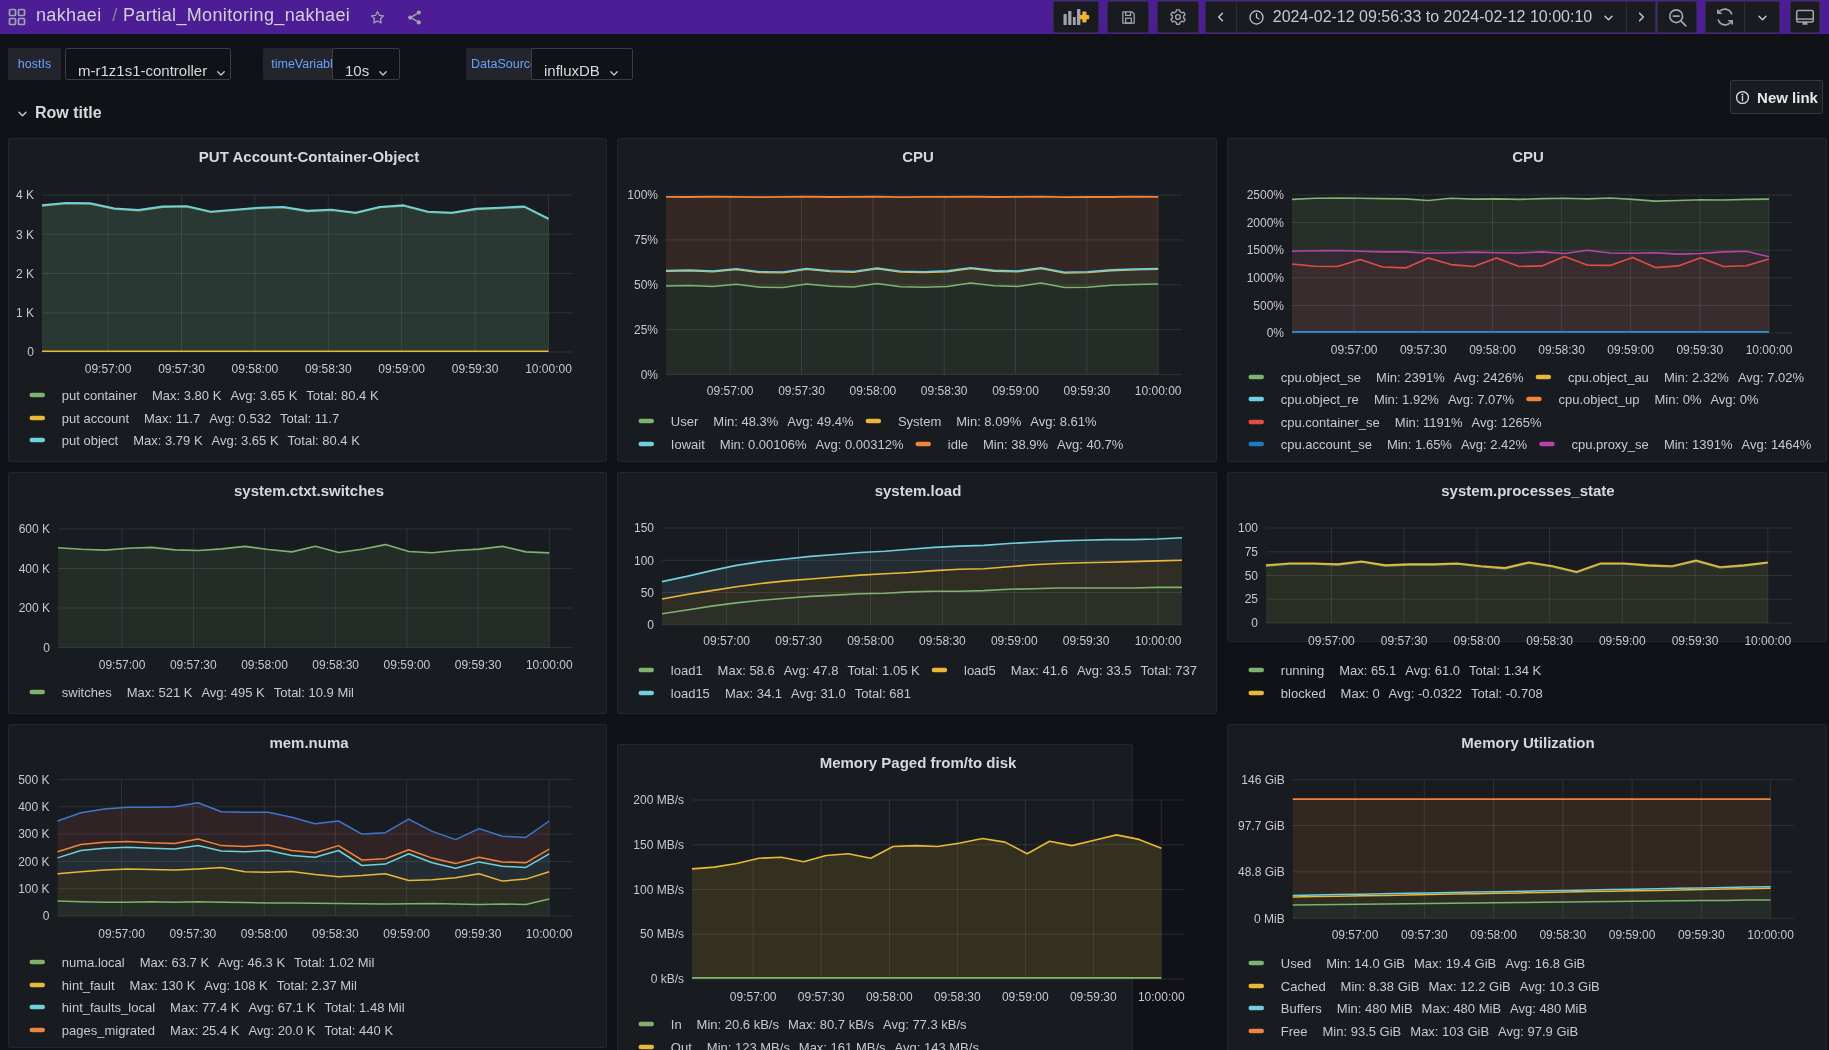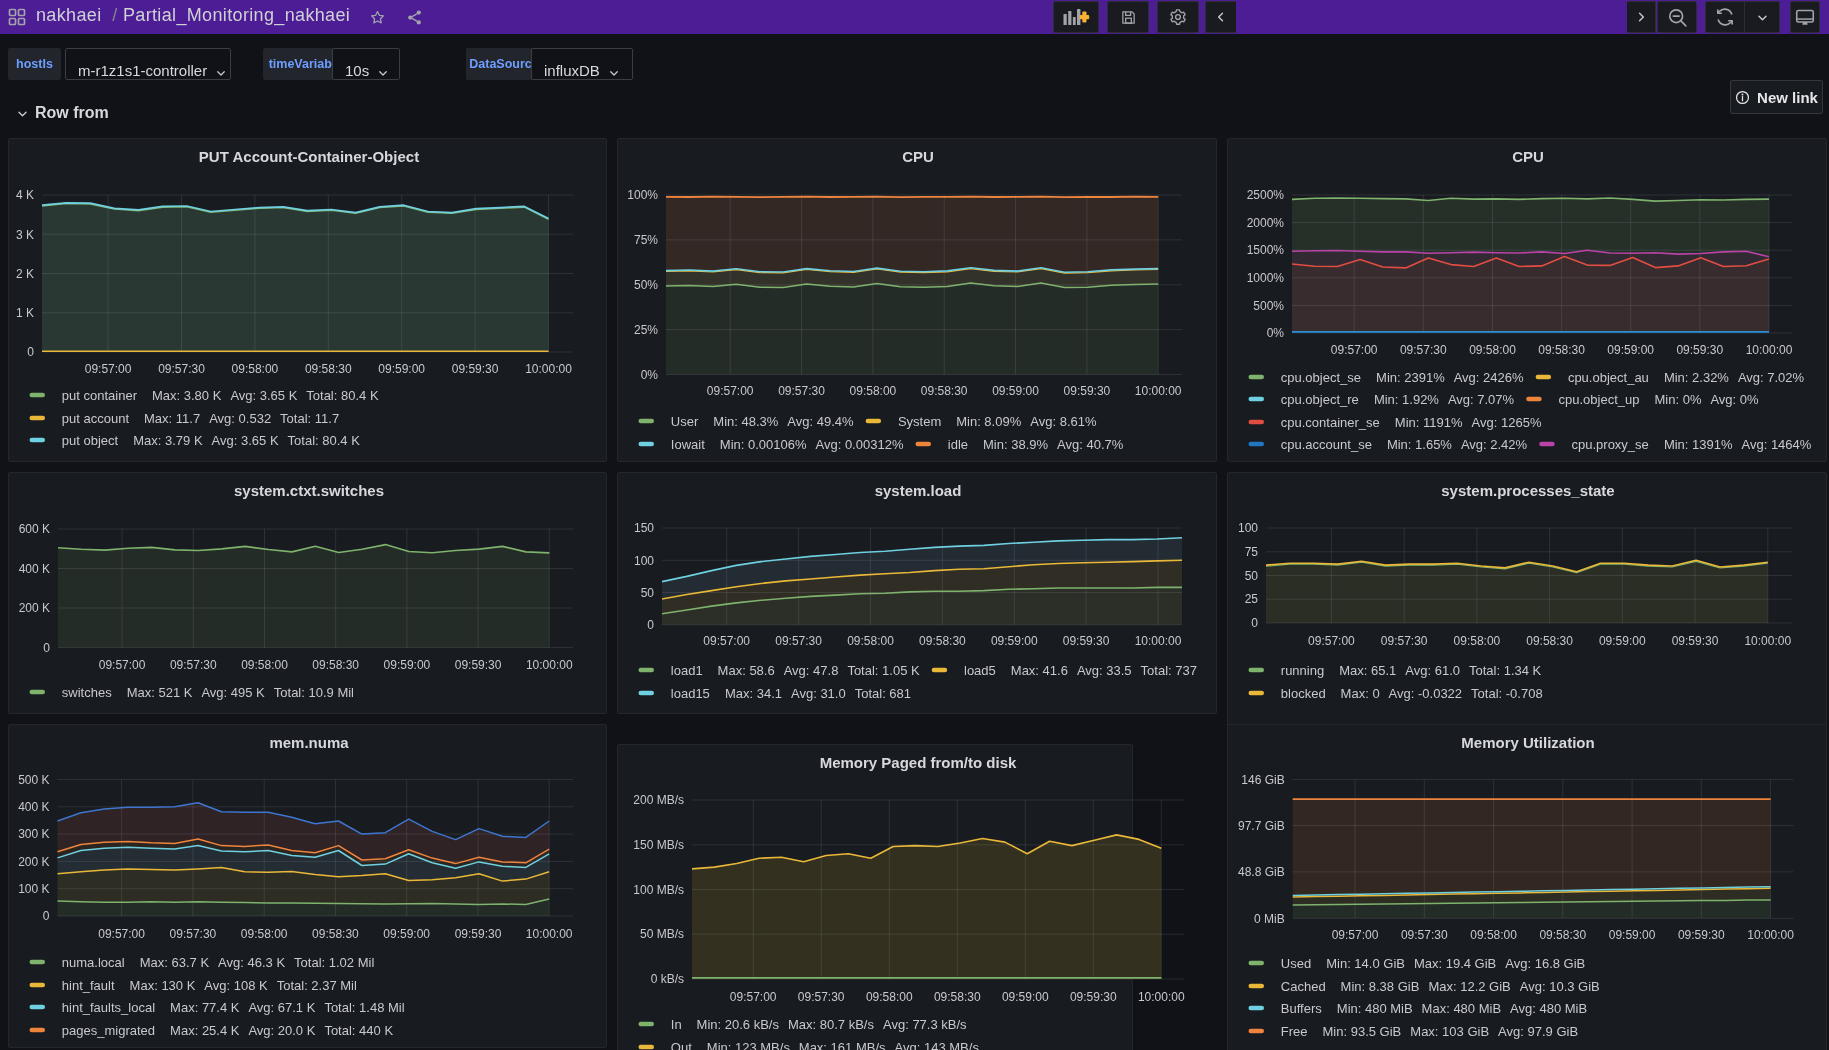--- a/index.html
+++ b/index.html
@@ -1,19 +1,19 @@
 <!DOCTYPE html>
 <html><head><meta charset="utf-8"><style>
 * { margin:0; padding:0; box-sizing:border-box; }
 html,body { width:1829px; height:1050px; background:#111217; font-family:"Liberation Sans",sans-serif; overflow:hidden; }
 .abs { position:absolute; }
 .panel { position:absolute; background:#181b1f; border:1px solid #25262b; border-radius:2px; }
 .toolbar { position:absolute; left:0; top:0; width:1829px; height:34px; background:#4c1d95; }
 .tbtn { position:absolute; top:1px; height:32px; background:#191b20; border:1px solid #2c2e34; border-radius:2px; display:flex; align-items:center; justify-content:center; }
-.vlabel { position:absolute; top:48px; height:32px; background:#22252b; border-radius:2px; display:flex; align-items:center; justify-content:center; color:#6e9fff; font-weight:bold; font-size:12.5px; }
+.vlabel { position:absolute; top:48px; height:32px; background:#22252b; border-radius:2px; display:flex; align-items:center; justify-content:center; color:#6e9fff; font-weight:normal; font-size:12.5px; }
 .vval { position:absolute; top:48px; height:32px; background:#111217; border:1px solid #3a3d44; border-radius:2px; display:flex; align-items:flex-end; color:#d8d9dd; font-size:15px; padding:0 12px; white-space:nowrap; }
 </style></head><body>
 <div class="toolbar">
     <div class="abs" style="left:8px;top:8px;"><svg width="18" height="18" viewBox="0 0 18 18">
         <g fill="none" stroke="#a3a4ab" stroke-width="1.7">
           <rect x="1.5" y="1.5" width="6" height="6" rx="1"></rect>
           <rect x="10.5" y="1.5" width="6" height="6" rx="1"></rect>
           <rect x="1.5" y="10.5" width="6" height="6" rx="1"></rect>
           <rect x="10.5" y="10.5" width="6" height="6" rx="1"></rect>
         </g>
@@ -53,20 +53,34 @@
       <svg width="18" height="18" viewBox="0 0 24 24" fill="none" stroke="#a3a4ab" stroke-width="1.8">
         <circle cx="12" cy="12" r="3.2"></circle>
         <path d="M19.4 13.5a7.6 7.6 0 0 0 .1-3l2-1.6-2-3.4-2.4.9a7.6 7.6 0 0 0-2.6-1.5L14 2.4h-4l-.5 2.5a7.6 7.6 0 0 0-2.6 1.5l-2.4-.9-2 3.4 2 1.6a7.6 7.6 0 0 0 .1 3l-2 1.6 2 3.4 2.4-.9a7.6 7.6 0 0 0 2.6 1.5l.5 2.5h4l.5-2.5a7.6 7.6 0 0 0 2.6-1.5l2.4.9 2-3.4z" stroke-linejoin="round"></path>
       </svg>
     </div>
     <div class="tbtn" style="left:1205px;width:31px;border-right:none;border-radius:2px 0 0 2px;">
       <svg width="14" height="14" viewBox="0 0 24 24" fill="none" stroke="#c8c9d0" stroke-width="2.4" stroke-linecap="round" stroke-linejoin="round">
         <path d="M14.5 5.5L8 12l6.5 6.5"></path>
       </svg>
     </div>
+    <div class="tbtn" style="left:1236px;width:391px;border-radius:0;">
+      <span style="margin-right:8px;display:flex;">
+        <svg width="17" height="17" viewBox="0 0 24 24" fill="none" stroke="#c8c9d0" stroke-width="1.8">
+          <circle cx="12" cy="12" r="9.2"></circle>
+          <path d="M12 6.5V12l3.5 2.2" stroke-linecap="round"></path>
+        </svg>
+      </span>
+      <span style="font-size:16px;color:#c8c9d0;white-space:nowrap;">2024-02-12 09:56:33 to 2024-02-12 10:00:10</span>
+      <span style="margin-left:10px;display:flex;">
+        <svg width="13" height="13" viewBox="0 0 24 24" fill="none" stroke="#c8c9d0" stroke-width="2.6" stroke-linecap="round" stroke-linejoin="round">
+          <path d="M5.5 9.5L12 16l6.5-6.5"></path>
+        </svg>
+      </span>
+    </div>
     <div class="tbtn" style="left:1627px;width:29px;border-left:none;border-radius:0 2px 2px 0;">
       <svg width="14" height="14" viewBox="0 0 24 24" fill="none" stroke="#c8c9d0" stroke-width="2.4" stroke-linecap="round" stroke-linejoin="round">
         <path d="M9.5 5.5L16 12l-6.5 6.5"></path>
       </svg>
     </div>
     <div class="tbtn" style="left:1657px;width:40px;">
       <svg width="21" height="21" viewBox="0 0 24 24" fill="none" stroke="#a3a4ab" stroke-width="1.9">
         <circle cx="10.5" cy="10.5" r="7.3"></circle>
         <path d="M15.9 15.9L21.5 21.5M7.2 10.5h6.6" stroke-linecap="round"></path>
       </svg>
@@ -116,21 +130,21 @@
         <path d="M12 10.5V17" stroke-linecap="round"></path>
         <circle cx="12" cy="7.3" r="0.6" fill="#e6e7ea"></circle>
       </svg>
     </span>New link</div>
 <div class="abs" style="left:16px;top:104px;display:flex;align-items:center;">
     <span style="display:flex;">
       <svg width="13" height="13" viewBox="0 0 24 24" fill="none" stroke="#c8c9d0" stroke-width="2.6" stroke-linecap="round" stroke-linejoin="round">
         <path d="M5.5 9.5L12 16l6.5-6.5"></path>
       </svg>
     </span>
-    <span style="margin-left:6px;font-size:16px;font-weight:bold;color:#d8d9dd;">Row from</span>
+    <span style="margin-left:6px;font-size:16px;font-weight:bold;color:#d8d9dd;">Row title</span>
   </div>
 <div class="panel" style="left:8px;top:138px;width:599px;height:324px;">
     <svg width="599" height="324" viewBox="0 0 599 324" style="position:absolute;left:0;top:0;font-family:'Liberation Sans',sans-serif;">
       <text x="300" y="23" text-anchor="middle" font-size="15" font-weight="bold" fill="#d7d8dd">PUT Account-Container-Object</text>
       <polygon points="33.0,66.2 57.1,63.8 81.2,64.2 105.4,69.3 129.5,70.9 153.6,67.4 177.7,67.0 201.8,72.5 226.0,70.5 250.1,68.6 274.2,67.8 298.3,71.7 322.4,70.5 346.6,73.7 370.7,67.8 394.8,66.2 418.9,72.5 443.0,73.7 467.2,69.7 491.3,68.6 515.4,67.4 539.5,79.6 539.5,213.0 33.0,213.0" fill="#293833" stroke="none"></polygon>
       <line x1="33" y1="56.0" x2="564" y2="56.0" stroke="rgba(204,204,220,0.12)" stroke-width="1"></line>
       <text x="25" y="60.2" text-anchor="end" font-size="12" fill="#c8c9d0">4 K</text>
       <line x1="33" y1="95.2" x2="564" y2="95.2" stroke="rgba(204,204,220,0.12)" stroke-width="1"></line>
       <text x="25" y="99.5" text-anchor="end" font-size="12" fill="#c8c9d0">3 K</text>
       <line x1="33" y1="134.5" x2="564" y2="134.5" stroke="rgba(204,204,220,0.12)" stroke-width="1"></line>
@@ -367,21 +381,21 @@
       <text x="392.8" y="201.5" font-size="13" fill="#c8c9d0">Max: 41.6</text>
       <text x="458.9" y="201.5" font-size="13" fill="#c8c9d0">Avg: 33.5</text>
       <text x="522.6" y="201.5" font-size="13" fill="#c8c9d0">Total: 737</text>
       <rect x="20.5" y="217.7" width="15.5" height="4.6" rx="2.3" fill="#6ED0E0"></rect>
       <text x="52.8" y="224.5" font-size="13" fill="#c8c9d0">load15</text>
       <text x="106.9" y="224.5" font-size="13" fill="#c8c9d0">Max: 34.1</text>
       <text x="173.0" y="224.5" font-size="13" fill="#c8c9d0">Avg: 31.0</text>
       <text x="236.7" y="224.5" font-size="13" fill="#c8c9d0">Total: 681</text>
     </svg>
   </div>
-<div class="panel" style="left:1227px;top:472px;width:600px;height:308px;">
+<div class="panel" style="left:1227px;top:472px;width:600px;height:170px;">
     <svg width="600" height="242" viewBox="0 0 600 242" style="position:absolute;left:0;top:0;font-family:'Liberation Sans',sans-serif;">
       <text x="300" y="23" text-anchor="middle" font-size="15" font-weight="bold" fill="#d7d8dd">system.processes_state</text>
       <polygon points="38.0,92.1 61.9,90.2 85.8,90.2 109.7,91.1 133.6,88.2 157.5,92.1 181.4,91.1 205.3,91.1 229.1,90.2 253.0,93.0 276.9,94.9 300.8,89.2 324.7,93.0 348.6,98.7 372.5,90.2 396.4,90.2 420.3,92.1 444.2,93.0 468.1,87.3 492.0,94.0 515.9,92.1 539.8,89.2 539.8,150.0 38.0,150.0" fill="#2a2e25" stroke="none"></polygon>
       <line x1="38" y1="55.0" x2="564" y2="55.0" stroke="rgba(204,204,220,0.12)" stroke-width="1"></line>
       <text x="30" y="59.2" text-anchor="end" font-size="12" fill="#c8c9d0">100</text>
       <line x1="38" y1="78.8" x2="564" y2="78.8" stroke="rgba(204,204,220,0.12)" stroke-width="1"></line>
       <text x="30" y="83.0" text-anchor="end" font-size="12" fill="#c8c9d0">75</text>
       <line x1="38" y1="102.5" x2="564" y2="102.5" stroke="rgba(204,204,220,0.12)" stroke-width="1"></line>
       <text x="30" y="106.7" text-anchor="end" font-size="12" fill="#c8c9d0">50</text>
       <line x1="38" y1="126.2" x2="564" y2="126.2" stroke="rgba(204,204,220,0.12)" stroke-width="1"></line>

